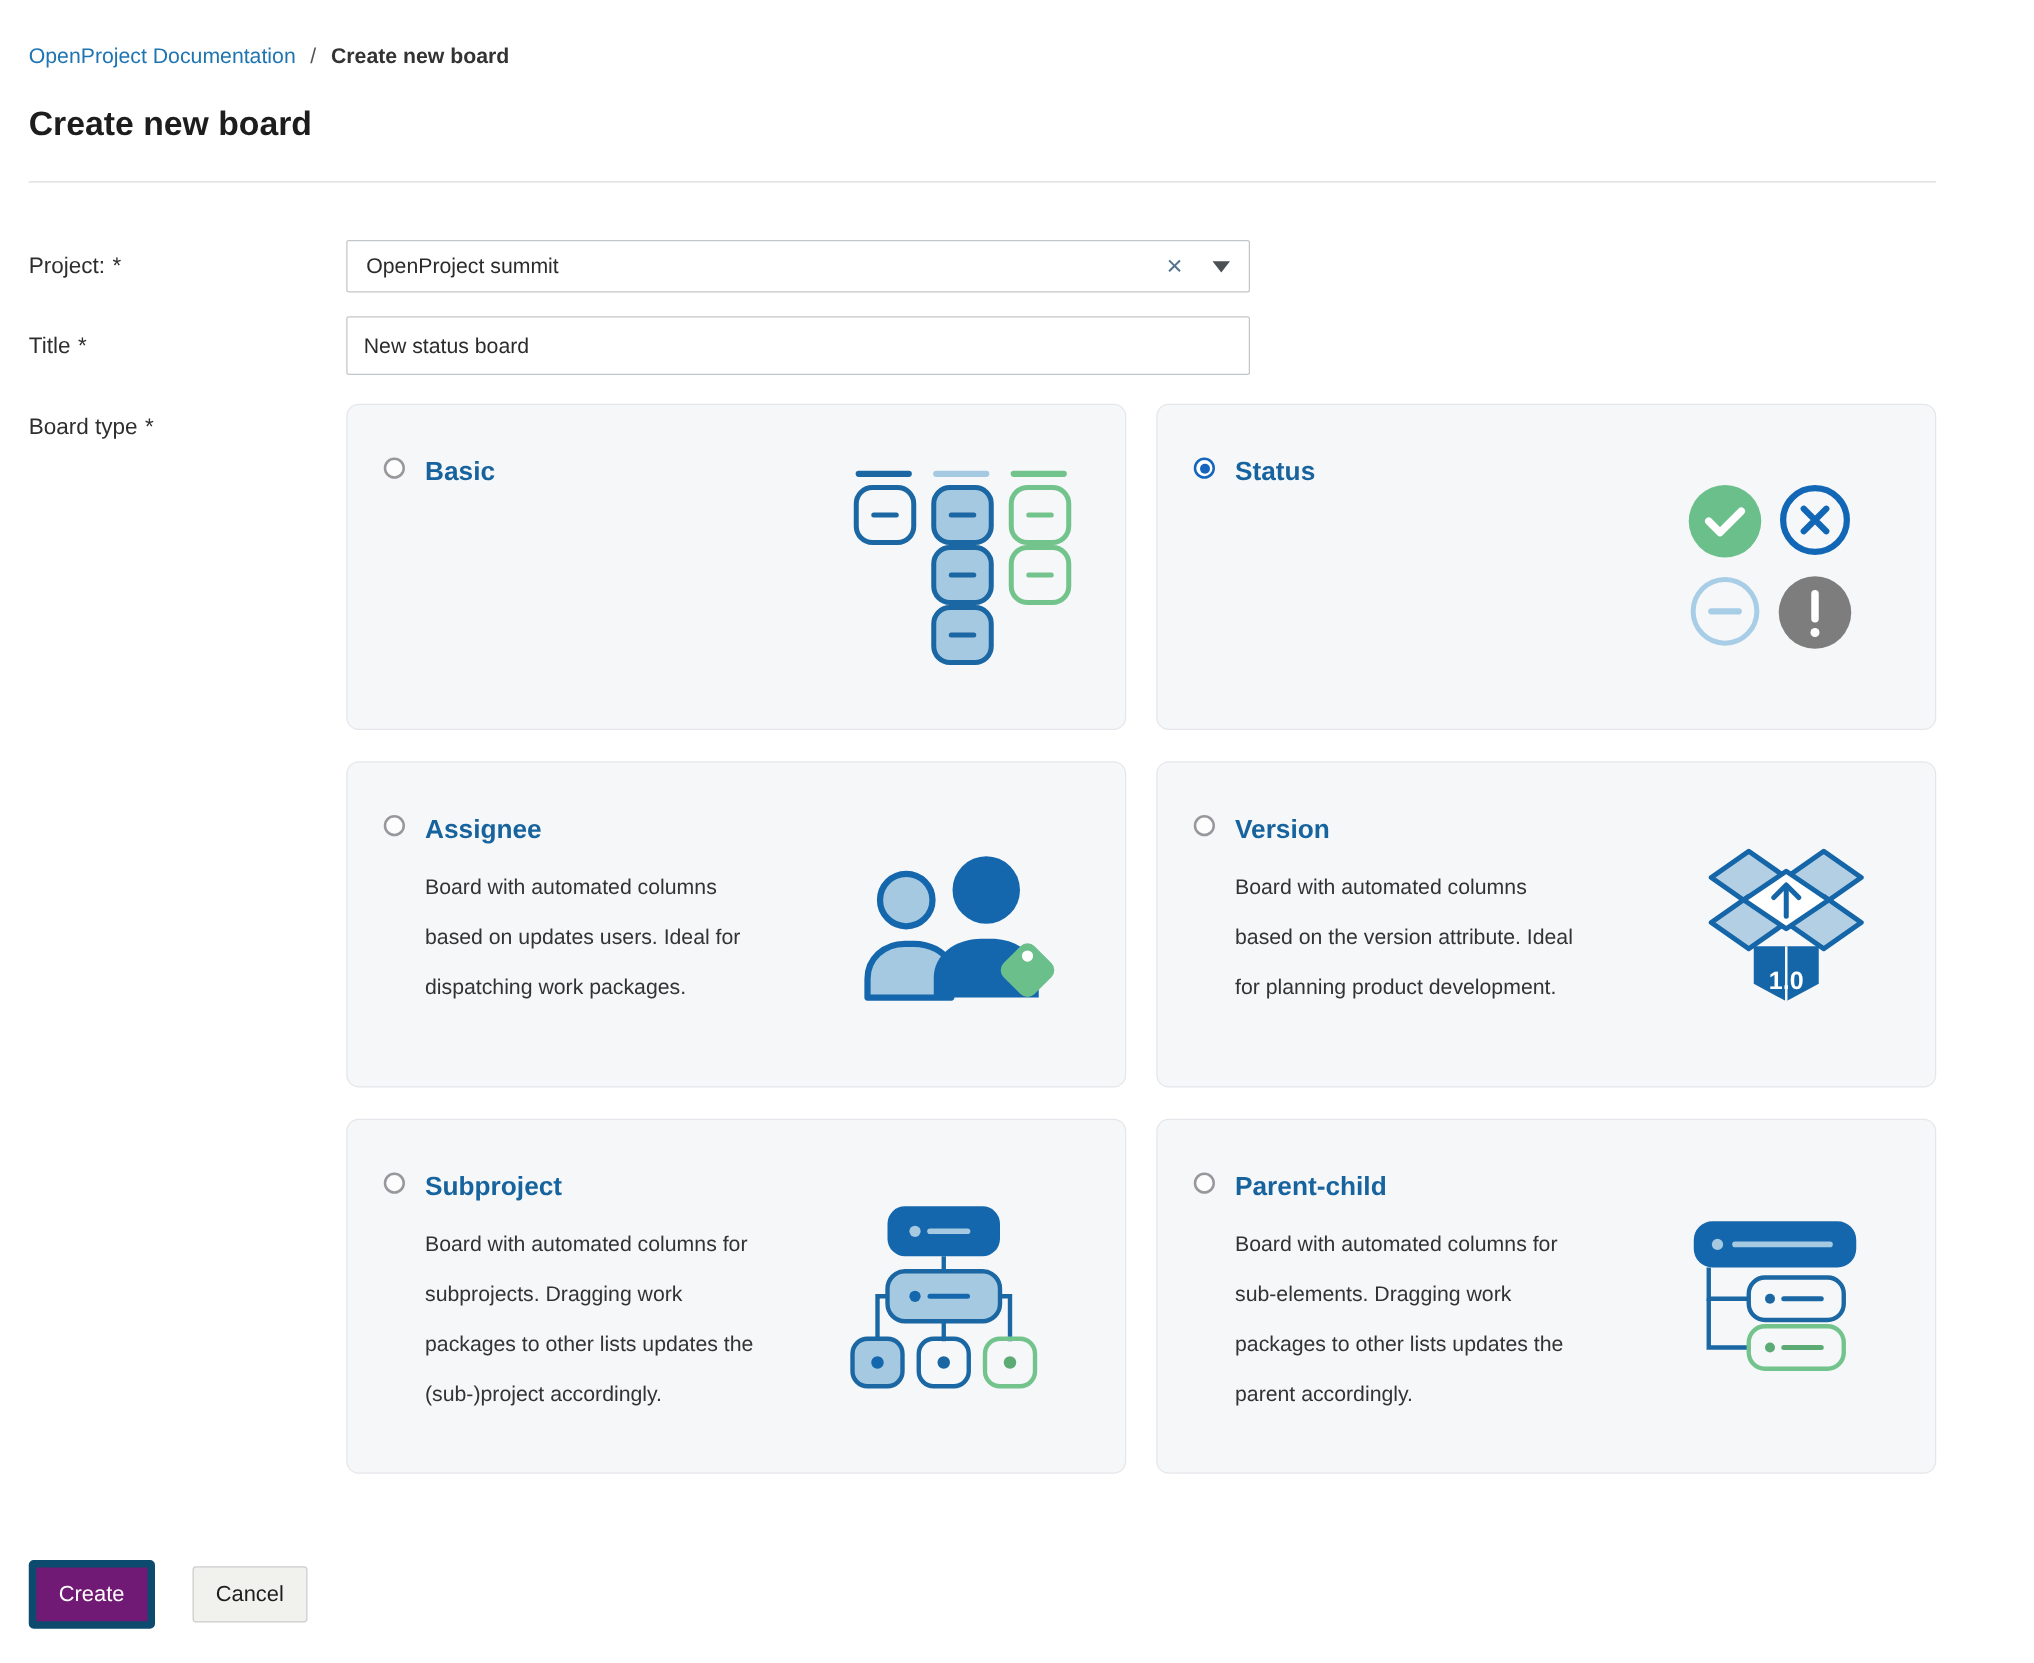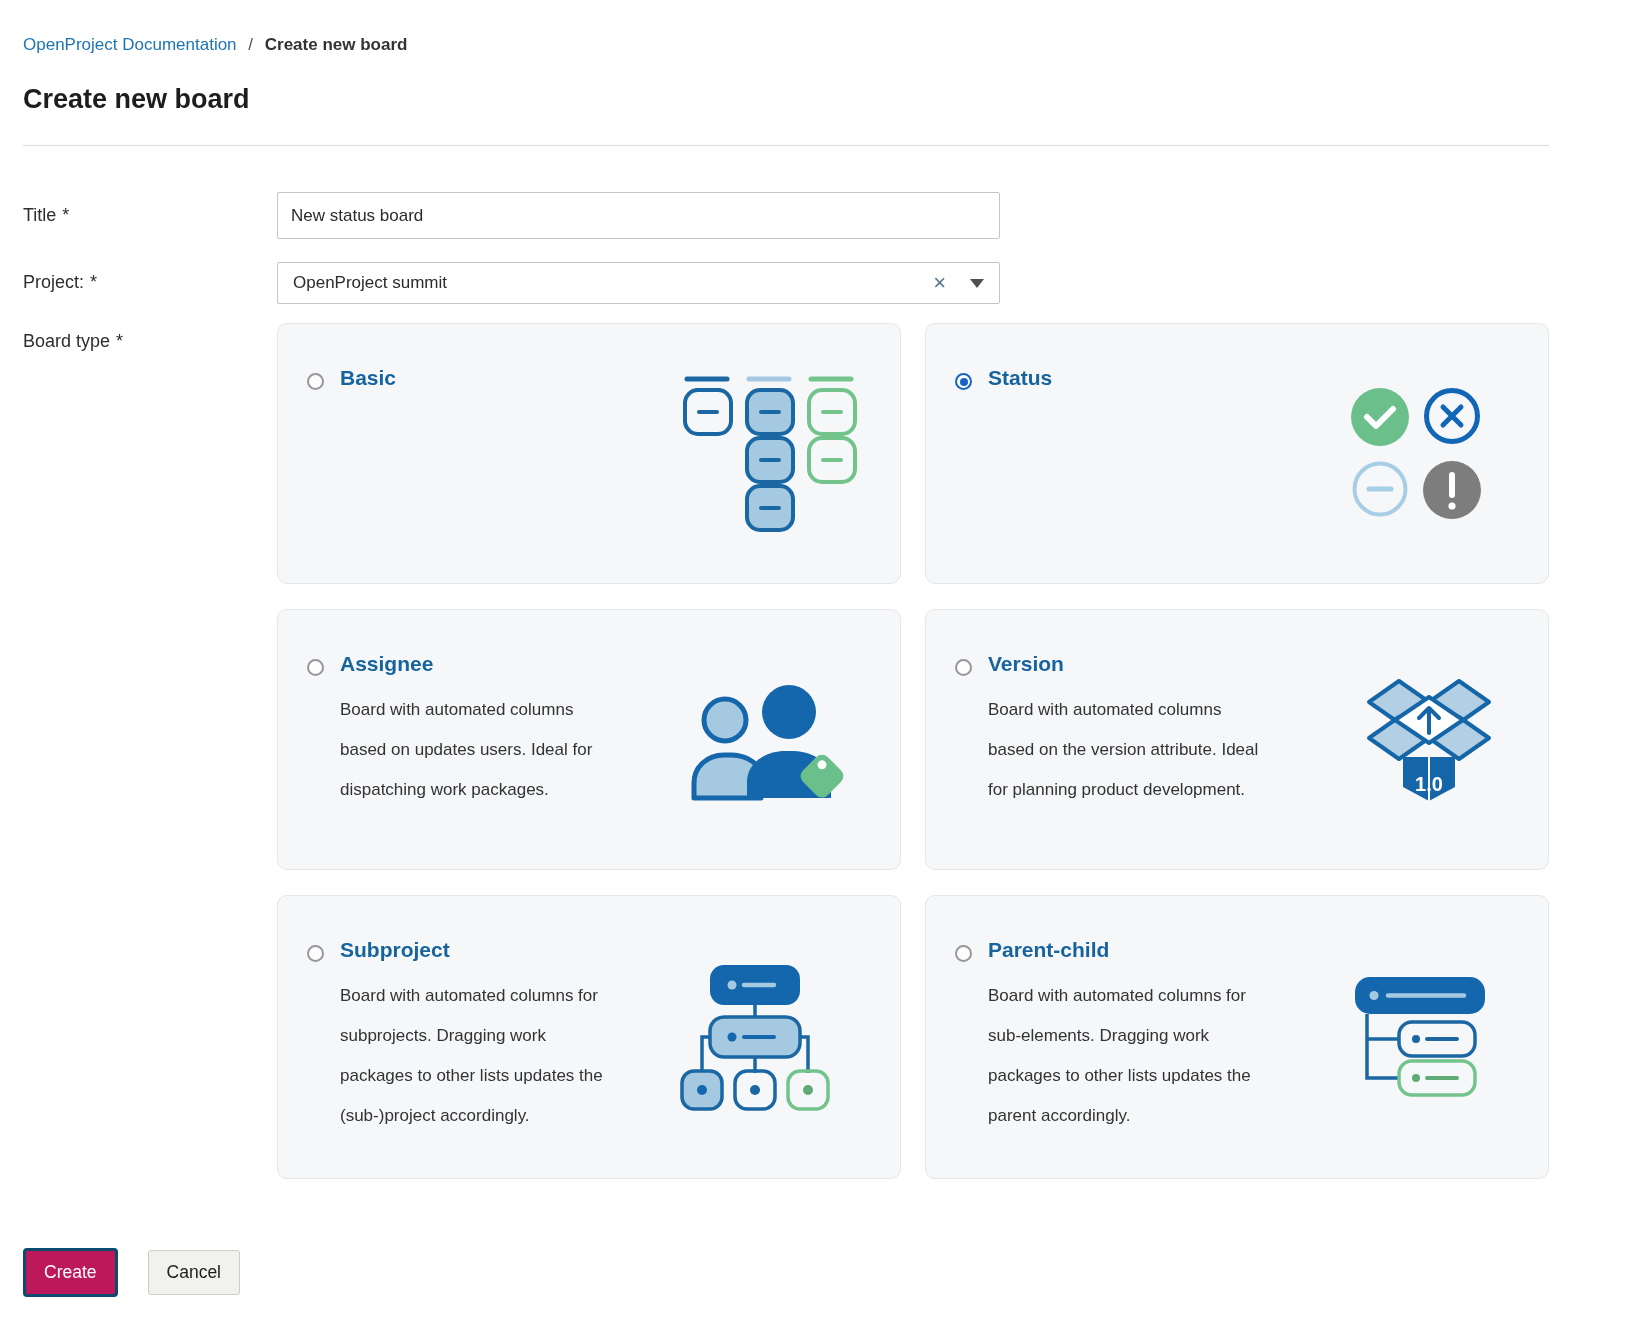--- a/index.html
+++ b/index.html
@@ -74,21 +74,21 @@
   }
   .card {
     position: relative;
     background: #f6f7f9;
     border: 1px solid #e4e6e9;
     border-radius: 10px;
     padding: 42px 30px 42px 29px;
     cursor: pointer;
     min-height: 261px;
   }
-  .card-head { display: flex; align-items: flex-end; }
+  .card-head { display: flex; align-items: flex-start; }
   .radio {
     width: 17px; height: 17px; flex: none;
     border: 2px solid #97979c; border-radius: 50%;
     background: #fdfdfd; position: relative;
   }
   .radio.checked { border-color: #1565c0; }
   .radio.checked::after {
     content: ""; position: absolute; inset: 2.5px;
     border-radius: 50%; background: #1565c0;
   }
@@ -118,22 +118,22 @@
   }
 
   
   .actions { margin-top: 69px; display: flex; align-items: center; }
   .btn {
     font-family: "Liberation Sans", sans-serif;
     font-size: 17.5px; border-radius: 4px; cursor: pointer;
     padding: 11px 18px; line-height: 1.2;
   }
   .btn-create {
-    background: #be185d; color: #ffffff;
-    border: 3px solid #0c4a6e;
+    background: #701a75; color: #ffffff;
+    border: 6px solid #0c4a6e;
   }
   .btn-cancel {
     margin-left: 30px;
     background: #f1f1ed; color: #1d1d1d;
     border: 1px solid #cccccc; border-radius: 3px;
   }
 </style>
 </head>
 <body>
 
@@ -143,36 +143,36 @@
     <a>OpenProject Documentation</a>
     <span class="sep">/</span>
     <span class="current">Create new board</span>
   </div>
 
   <h1 class="page-title">Create new board</h1>
   <hr class="divider">
 
   <div class="form">
 
-    <div class="form-row row-title">
-      <div class="form-label">
-        <span>Title</span><span class="req">*</span>
-      </div>
-      <input class="text-input" type="text" value="New status board" style="">
-    </div>
-
     <div class="form-row row-project">
       <div class="form-label">
         <span>Project:</span><span class="req">*</span>
       </div>
       <div class="select-box">
         <span class="select-value">OpenProject summit</span>
         <span class="select-clear">×</span>
         <span class="select-caret"></span>
       </div>
+    </div>
+
+    <div class="form-row row-title">
+      <div class="form-label">
+        <span>Title</span><span class="req">*</span>
+      </div>
+      <input class="text-input" type="text" value="New status board" style="">
     </div>
 
     <div class="form-row row-boardtype">
       <div class="form-label">
         <span>Board type</span><span class="req">*</span>
       </div>
 
       <div class="cards">
 
         <div class="card">

